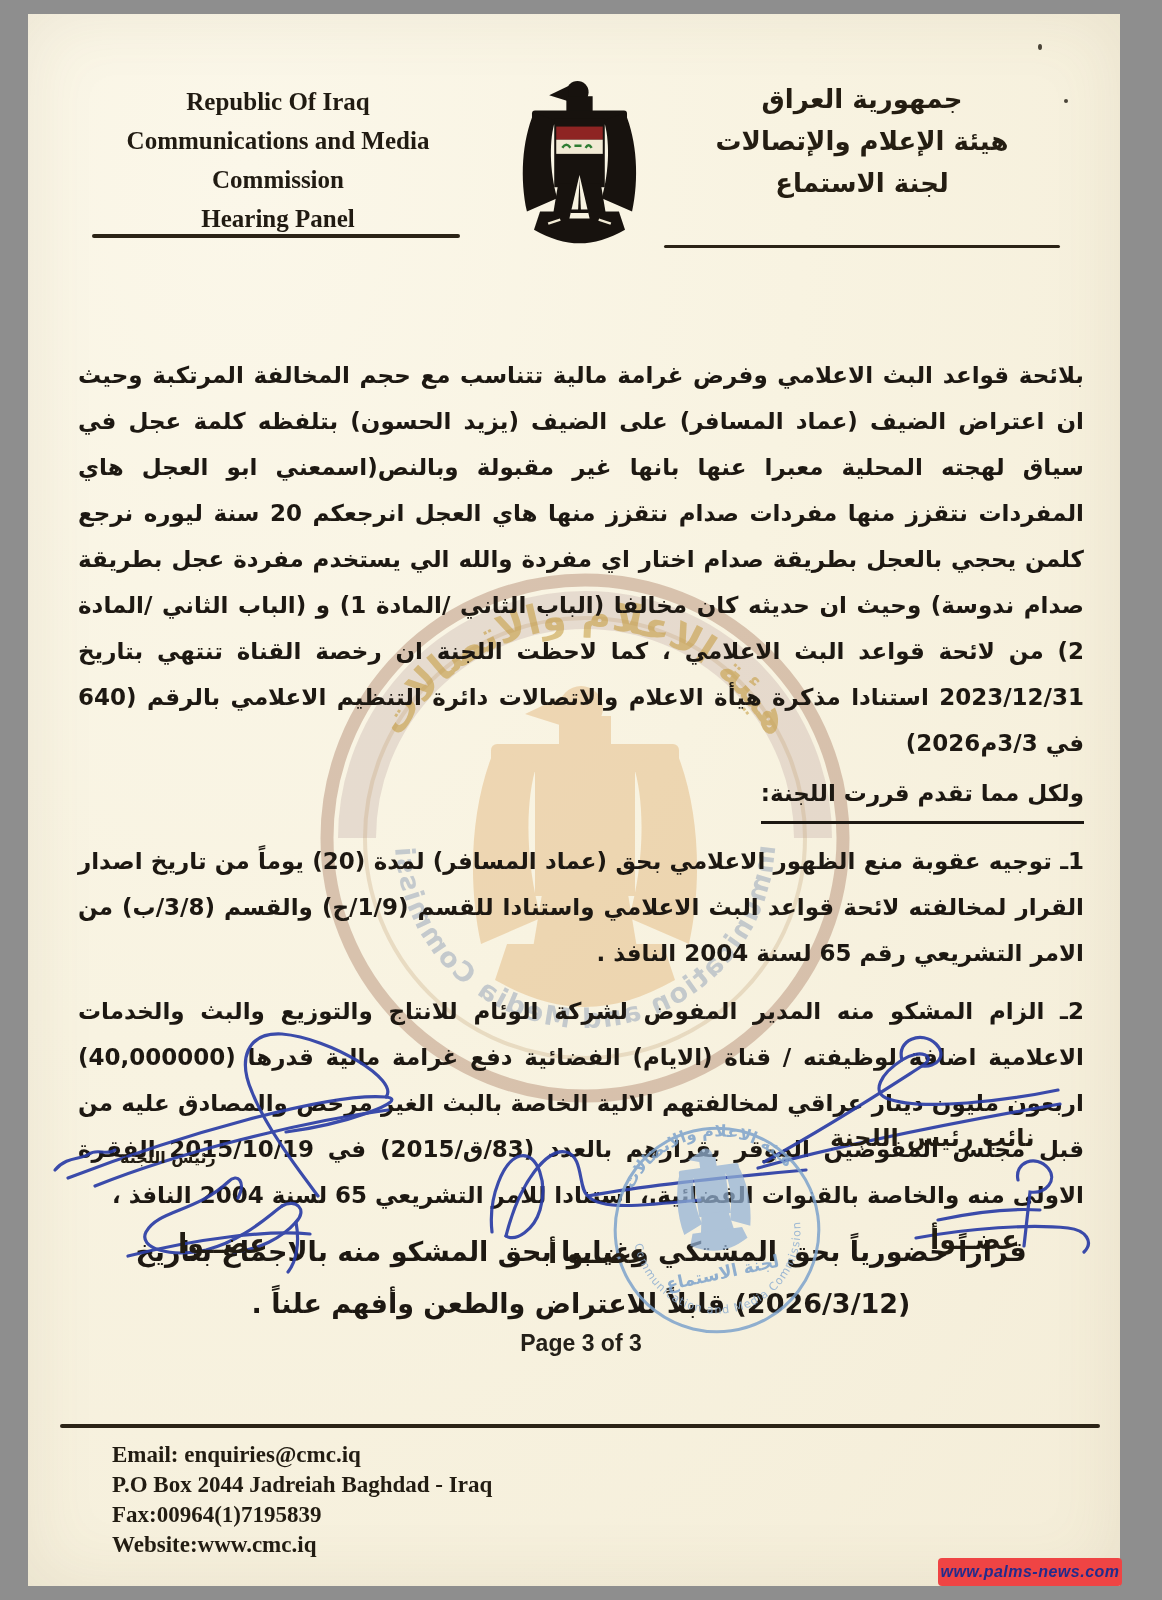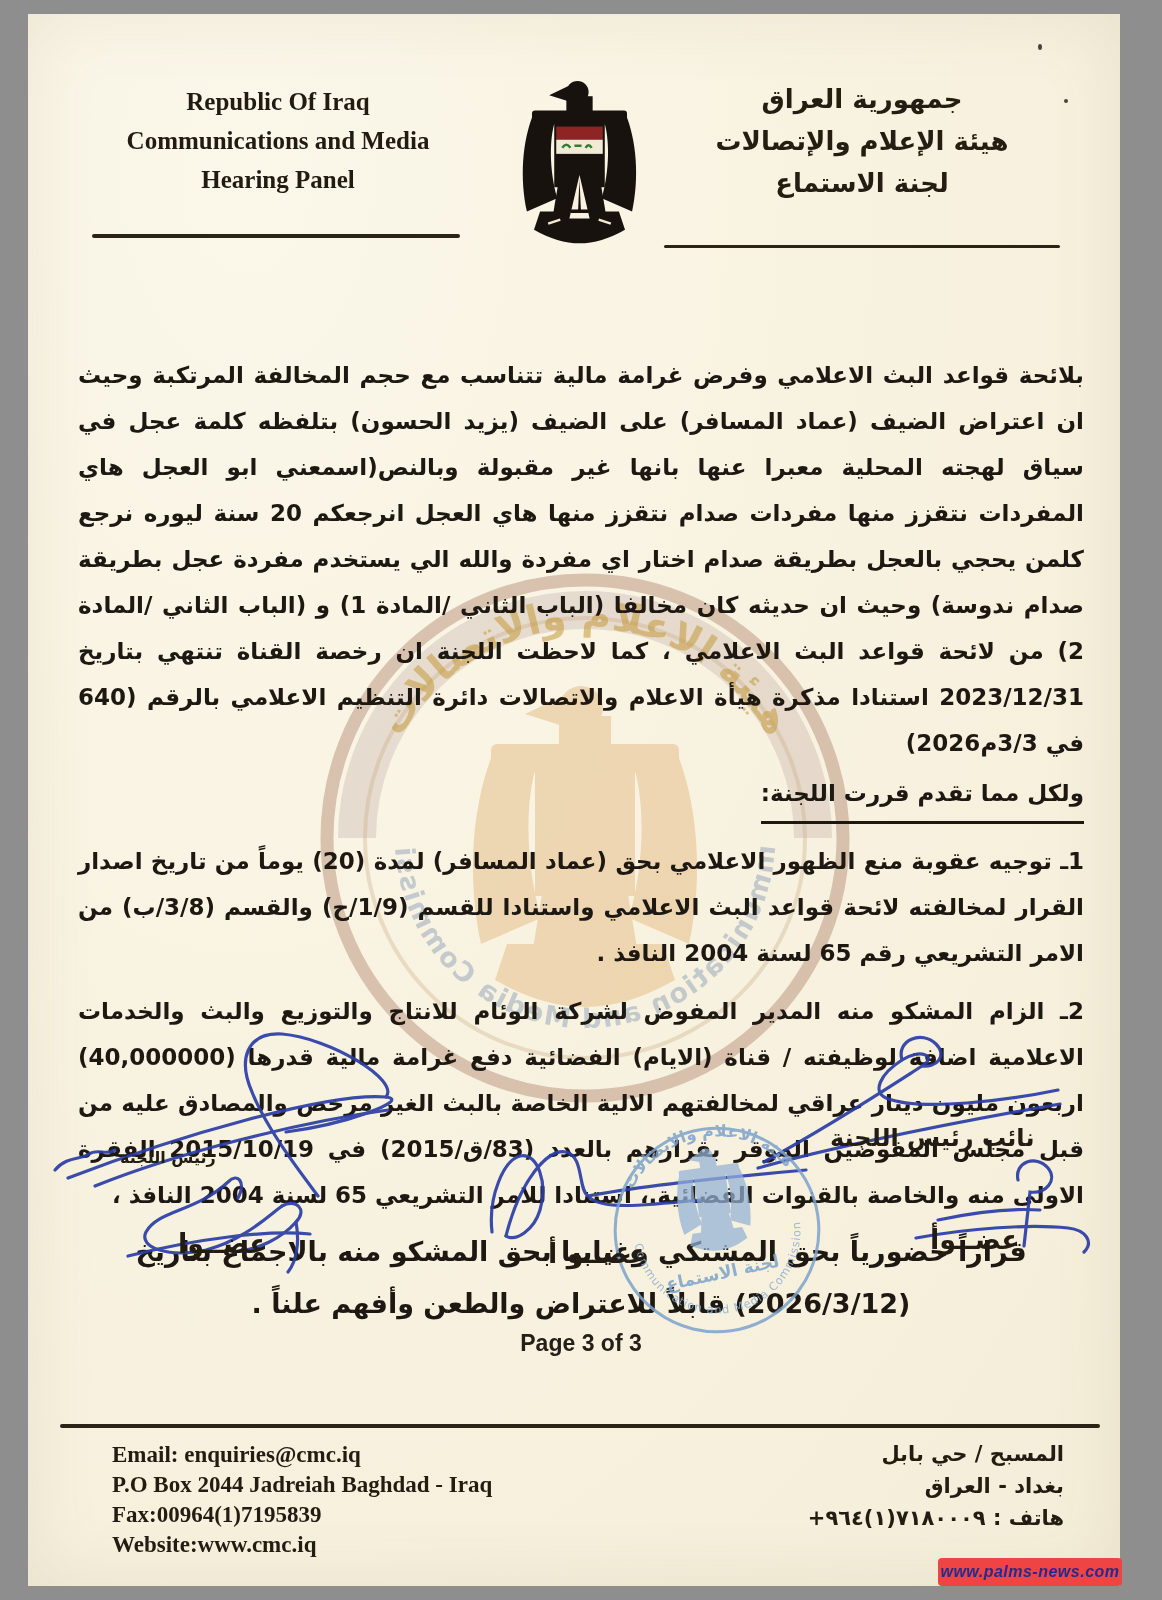--- a/index.html
+++ b/index.html
@@ -98,20 +98,21 @@
     <g transform="scale(-1,1) translate(-544,0)">
       <text font-size="27" font-weight="bold" fill="#9aa8bc" opacity="0.55" letter-spacing="2">
         <textPath href="#wmBot" startOffset="50%" text-anchor="middle">Communication and Media Commission</textPath>
       </text>
     </g>
   </svg>
 
   <div class="hdr-en">
     <div>Republic Of Iraq</div>
     <div>Communications and Media</div>
+    <div>Commission</div>
     <div>Hearing Panel</div>
   </div>
   <div class="rule rule-en"></div>
 
   <svg class="emblem" width="155" height="182" viewBox="0 0 150 180">
     <use href="#eagle" fill="#17120e"></use>
     <rect x="52" y="50" width="46" height="13" fill="#8e2423"></rect>
     <rect x="52" y="63" width="46" height="14" fill="#f1ead4"></rect>
     <path d="M58,71 q4,-6 8,0 M70,69 l7,0 M81,71 q3,-5 6,0" stroke="#2e7d32" stroke-width="2.4" fill="none"></path>
     <path d="M75,98 L65,141 L85,141 Z" fill="#f8f3e1"></path>
@@ -181,20 +182,15 @@
 
   <div class="page-num">Page 3 of 3</div>
 
   <div class="rule foot-rule"></div>
   <div class="foot-left">
     <div>Email: enquiries@cmc.iq</div>
     <div>P.O Box 2044 Jadreiah Baghdad - Iraq</div>
     <div>Fax:00964(1)7195839</div>
     <div>Website:www.cmc.iq</div>
   </div>
-  <div class="foot-right">
-    <div>المسبح / حي بابل</div>
-    <div>بغداد - العراق</div>
-    <div>هاتف : ٧١٨٠٠٠٩(١)٩٦٤+</div>
-  </div>
 
   <div class="palms">www.palms-news.com</div>
 </div>
 
 </body></html>

